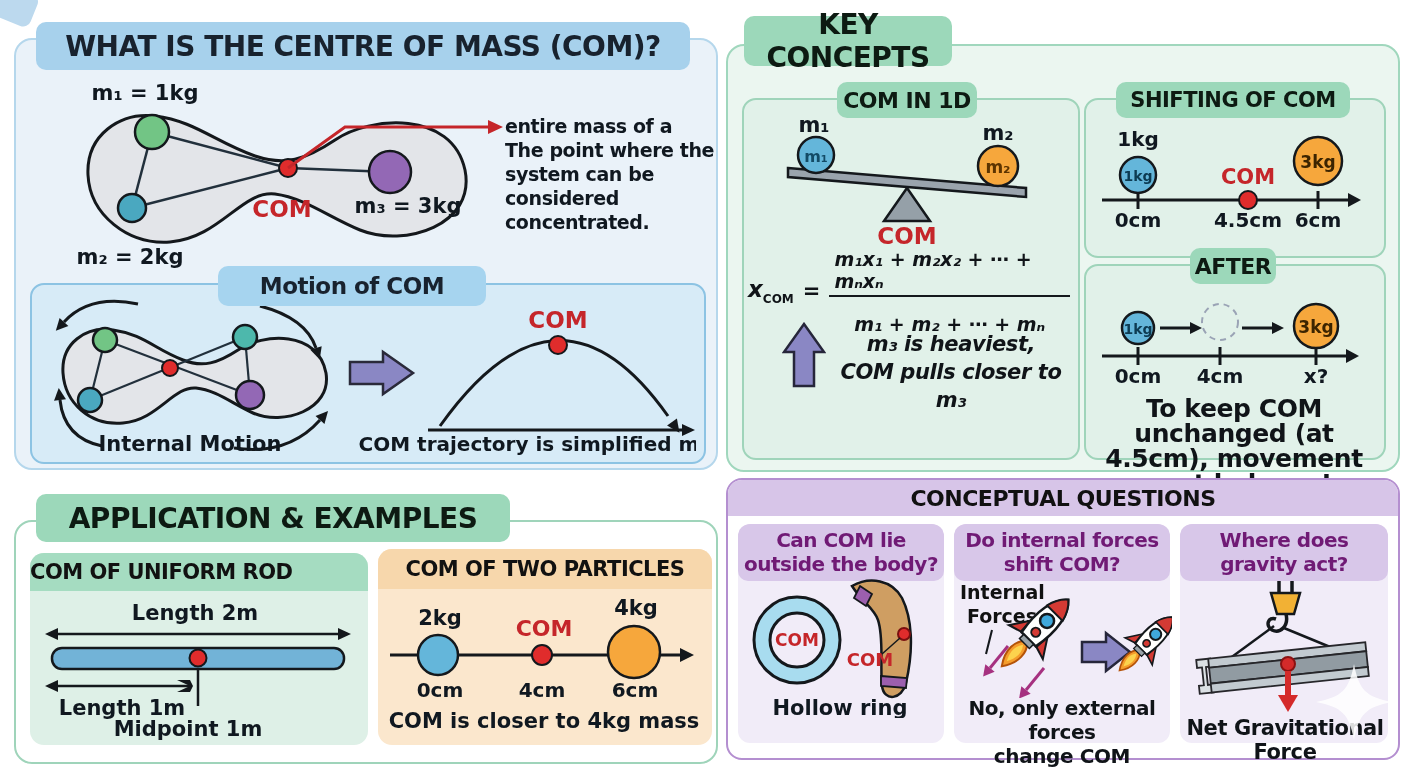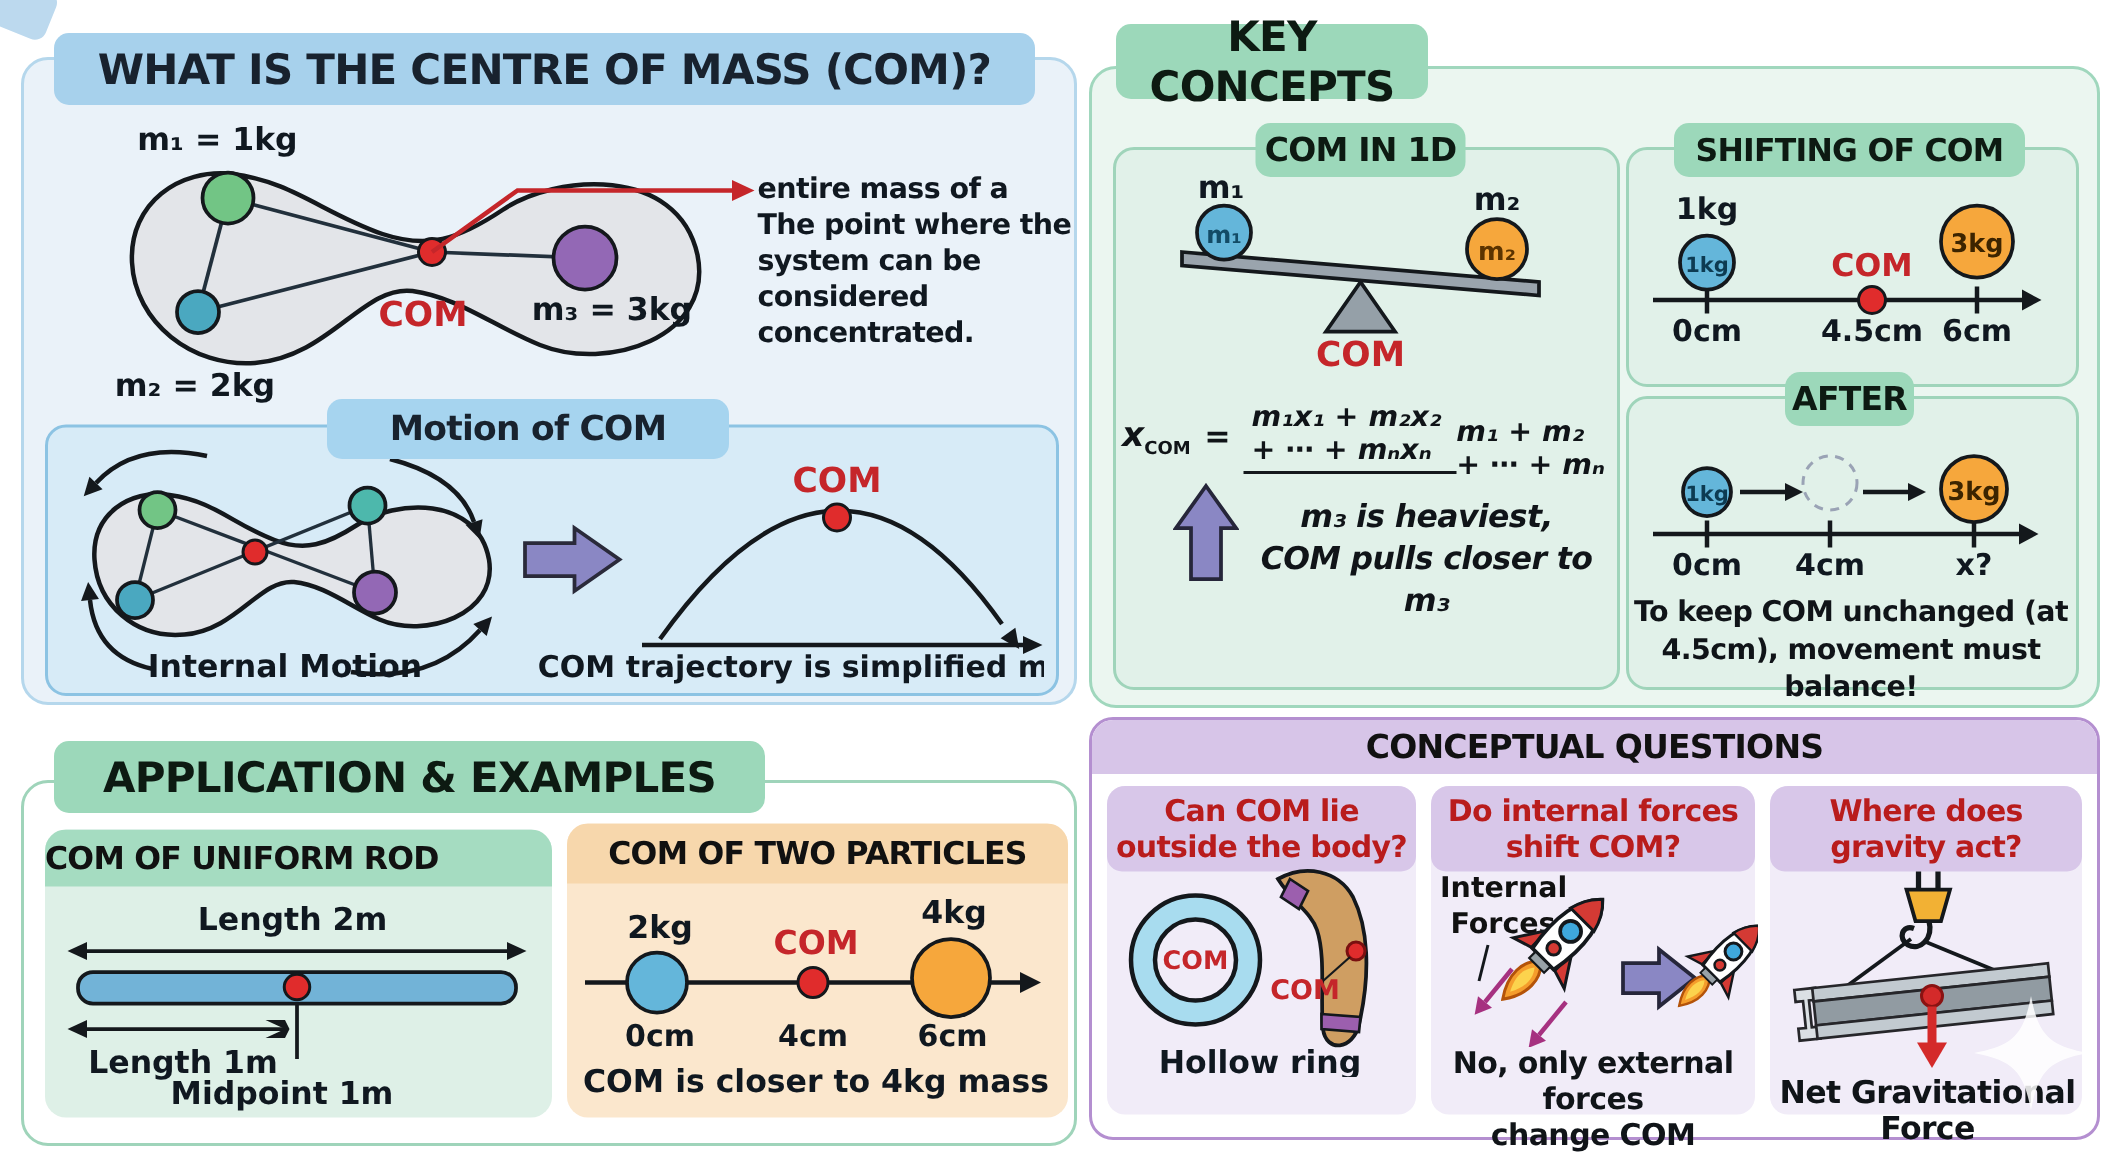--- a/index.html
+++ b/index.html
@@ -9,25 +9,25 @@
   .panel{position:absolute;border-radius:18px;}
   .chip{position:absolute;display:flex;align-items:center;justify-content:center;
         border-radius:10px;text-align:center;letter-spacing:-0.5px;z-index:5;}
   .chip-blue{background:#a7d1ec;color:#18222e;}
   .chip-blue2{background:#a6d4ef;color:#18222e;}
   .chip-green{background:#9cd8ba;color:#0d1a12;}
   svg text{font-family:"DejaVu Sans","Liberation Sans",sans-serif;font-weight:700;}
   .deftext{position:absolute;font-size:19px;line-height:24px;color:#101820;letter-spacing:-0.4px;}
   .card{position:absolute;background:#f1ecf8;border-radius:12px;overflow:hidden;}
   .card-head{background:#d8c7e9;border-radius:10px;padding:4px 2px 5px 2px;text-align:center;
-             font-size:20px;line-height:24px;letter-spacing:-0.5px;color:#b91c1c;}
+             font-size:20px;line-height:24px;letter-spacing:-0.5px;color:#701a75;}
   .notetext{position:absolute;text-align:center;letter-spacing:-0.4px;color:#101418;}
   .formula{position:absolute;display:flex;align-items:center;justify-content:center;gap:9px;
            font-style:italic;color:#101418;}
-  .frac{display:inline-flex;align-items:center;}
+  .frac{display:inline-flex;flex-direction:column;align-items:center;}
   .frac .num{border-bottom:2.5px solid #14181c;padding:0 5px 3px 5px;}
   .frac .den{padding-top:16px;}
 </style>
 </head>
 <body>
 
 <div id="stage">
 
   <div class="panel" style="left:14px;top:38px;width:700px;height:428px;background:#eaf2f9;border:2px solid #b5d7ec;"></div>
   <div class="chip chip-blue" style="left:36px;top:22px;width:654px;height:48px;font-size:28px;">
@@ -185,21 +185,21 @@
     <polygon points="100,36 112,42 100,48" fill="#14181c"></polygon>
     <circle cx="130" cy="36" r="18" fill="none" stroke="#9aa3b5" stroke-width="2" stroke-dasharray="6,5"></circle>
     <line x1="152" y1="42" x2="182" y2="42" stroke="#14181c" stroke-width="3"></line>
     <polygon points="182,36 194,42 182,48" fill="#14181c"></polygon>
     <circle cx="226" cy="40" r="22" fill="#f6a73c" stroke="#14181c" stroke-width="2.5"></circle>
     <text x="226" y="47" text-anchor="middle" font-size="17" fill="#3c2400">3kg</text>
     <text x="48" y="97" text-anchor="middle" font-size="20" fill="#101820">0cm</text>
     <text x="130" y="97" text-anchor="middle" font-size="20" fill="#101820">4cm</text>
     <text x="226" y="97" text-anchor="middle" font-size="20" fill="#101820">x?</text>
   </svg>
-  <div class="notetext" style="left:1088px;top:396px;width:292px;font-size:19px;line-height:25px;">
+  <div class="notetext" style="left:1088px;top:396px;width:292px;font-size:25px;line-height:25px;">
     <div>To keep COM unchanged (at</div>
     <div>4.5cm), movement must balance!</div>
   </div>
 
   <div class="panel" style="left:14px;top:520px;width:700px;height:240px;border:2px solid #9fd4ba;background:transparent;"></div>
   <div class="chip chip-green" style="left:36px;top:494px;width:474px;height:48px;font-size:28px;">
     <span>APPLICATION &amp; EXAMPLES</span>
   </div>
 
   <div class="abs" style="left:30px;top:553px;width:338px;height:192px;background:#def0e7;border-radius:14px;overflow:hidden;">

